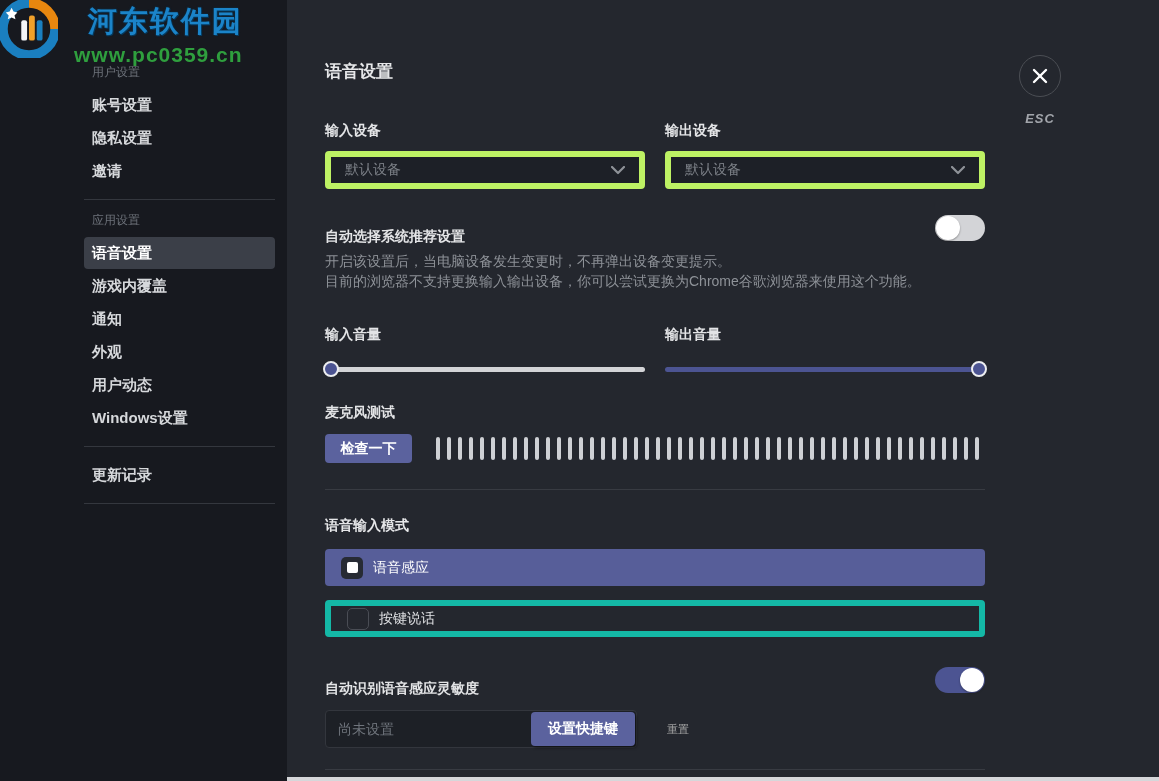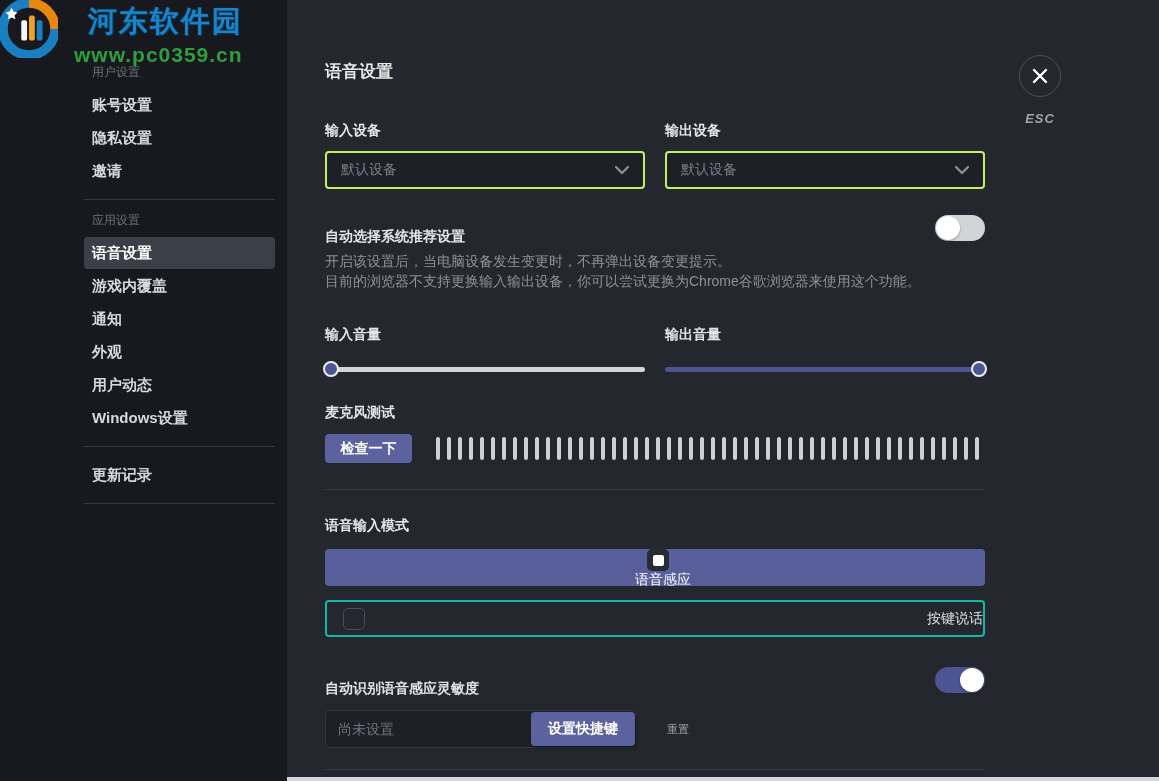--- a/index.html
+++ b/index.html
@@ -43,21 +43,21 @@
   .esc-label { margin-top:14px; font-size:13px; font-weight:bold; color:#a2a5ab; letter-spacing:1px;font-style:italic; }
 
   .page-title { font-size:17px; font-weight:bold; margin-top:62px; line-height:20px; }
 
   .two-col { display:flex; gap:20px; }
   .col { width:320px; }
   .field-label { font-size:14px; font-weight:bold; color:#e3e4e6; line-height:16px;margin-top:16px; }
   .mt-devices { margin-top:24px; }
 
   .dropdown {
-    margin-top:13px; height:38px; background:#1d2027; border:2px solid #bef264;
+    margin-top:13px; height:38px; background:#1d2027; border:6px solid #bef264;
     border-radius:4px; display:flex; align-items:center; justify-content:space-between;
     padding:0 14px; cursor:pointer;
   }
   .dropdown span { font-size:14px; color:#7b7f86; }
 
   .toggle-row { display:flex; align-items:center; justify-content:space-between; width:660px; }
   .mt-autosel { margin-top:23px; }
   .toggle { width:50px; height:26px; border-radius:13px; position:relative; cursor:pointer; flex:0 0 50px; }
   .toggle.off { background:#d3d4d7; }
   .toggle.on  { background:#4c5492; }
@@ -94,22 +94,22 @@
   .meter i { display:block; width:4px; height:23px; border-radius:2px; background:#ced0d4; }
 
   .divider { border:none; border-top:1px solid #383b42; margin-top:26px; }
 
   .section-title { font-size:14px; font-weight:bold; margin-top:27px; }
 
   .option {
     margin-top:14px; height:37px; border-radius:4px; display:flex; align-items:center;
     padding-left:16px; cursor:pointer; font-size:14px; color:#dfe0e3;
   }
-  .option.selected { background:#575e99; color:#ffffff;flex-direction:column; }
-  .option.outlined { border:2px solid #14b8a6;justify-content:space-between; }
+  .option.selected { background:#575e99; color:#ffffff; }
+  .option.outlined { border:6px solid #14b8a6; }
   .cb {
     width:22px; height:22px; border-radius:5px; margin-right:10px; flex:0 0 22px;
     display:flex; align-items:center; justify-content:center;
   }
   .cb.checked { background:#272b34; }
   .cb.checked .cb-in { width:11px; height:11px; border-radius:2px; background:#ffffff; }
   .cb.empty { border:1px solid #4a4d55; }
 
   .mt-sens { margin-top:27px; }
 

